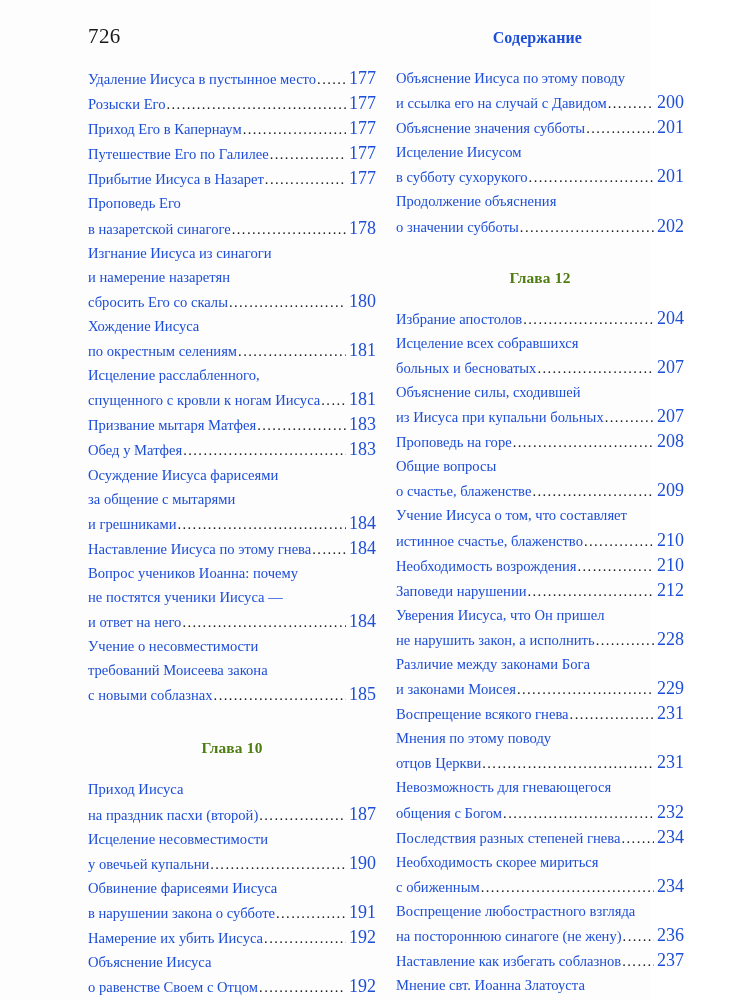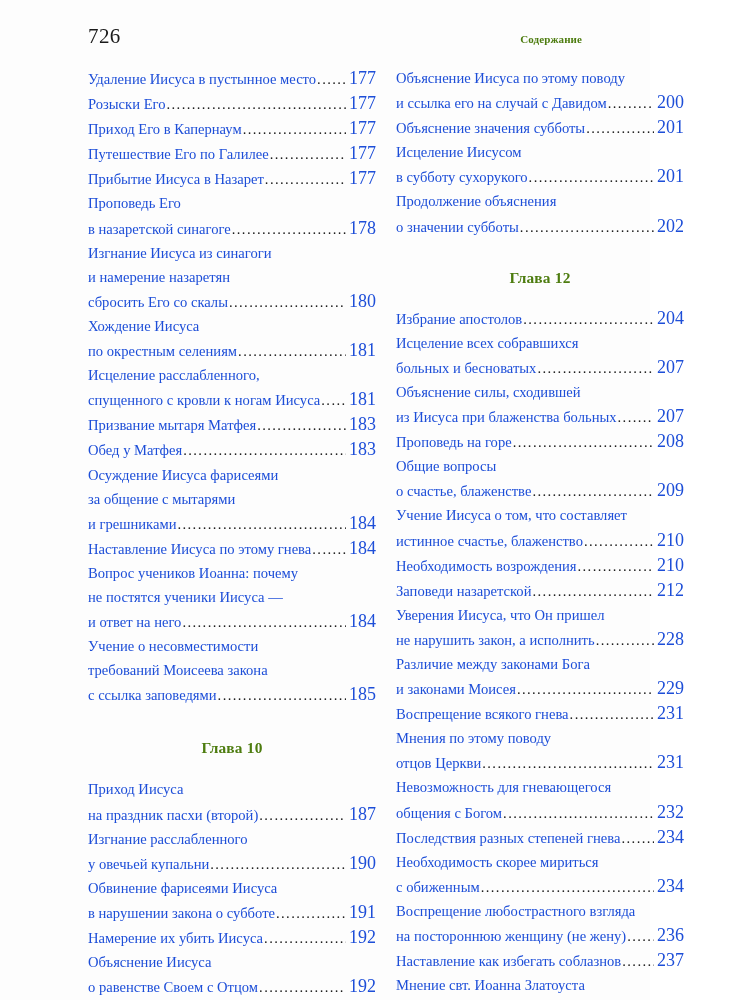--- a/index.html
+++ b/index.html
@@ -35,23 +35,23 @@
     align-items: baseline;
     justify-content: space-between;
   }
   .folio {
     font-size: 21px;
     font-weight: 400;
     letter-spacing: 0.4px;
     color: #1a1a1a;
   }
   .head-title {
-    font-size: 11px;
+    font-size: 16px;
     font-weight: 700;
-    color: #4d7c0f;
+    color: #1d4ed8;
     letter-spacing: 0.1px;
   }
 
   
   .columns {
     position: absolute;
     top: 66px;
     left: 88px;
     width: 596px;
     display: flex;
@@ -242,38 +242,38 @@
           <span class="ln last">
             <span class="txt">и ответ на него</span>
             <span class="leader"></span>
             <span class="pg">184</span>
           </span>
         </div>
         <div class="entry">
           <span class="ln">Учение о несовместимости</span>
           <span class="ln">требований Моисеева закона</span>
           <span class="ln last">
-            <span class="txt">с ссылка заповедями</span>
+            <span class="txt">с новыми соблазнах</span>
             <span class="leader"></span>
             <span class="pg">185</span>
           </span>
         </div>
         <div class="chapter-wrap">
           <div class="chapter">Глава 10</div>
         </div>
         <div class="entry">
           <span class="ln">Приход Иисуса</span>
           <span class="ln last">
             <span class="txt">на праздник пасхи (второй)</span>
             <span class="leader"></span>
             <span class="pg">187</span>
           </span>
         </div>
         <div class="entry">
-          <span class="ln">Изгнание расслабленного</span>
+          <span class="ln">Исцеление несовместимости</span>
           <span class="ln last">
             <span class="txt">у овечьей купальни</span>
             <span class="leader"></span>
             <span class="pg">190</span>
           </span>
         </div>
         <div class="entry">
           <span class="ln">Обвинение фарисеями Иисуса</span>
           <span class="ln last">
             <span class="txt">в нарушении закона о субботе</span>
@@ -344,21 +344,21 @@
           <span class="ln">Исцеление всех собравшихся</span>
           <span class="ln last">
             <span class="txt">больных и бесноватых</span>
             <span class="leader"></span>
             <span class="pg">207</span>
           </span>
         </div>
         <div class="entry">
           <span class="ln">Объяснение силы, сходившей</span>
           <span class="ln last">
-            <span class="txt">из Иисуса при блаженства больных</span>
+            <span class="txt">из Иисуса при купальни больных</span>
             <span class="leader"></span>
             <span class="pg">207</span>
           </span>
         </div>
         <div class="entry">
           <span class="ln last">
             <span class="txt">Проповедь на горе</span>
             <span class="leader"></span>
             <span class="pg">208</span>
           </span>
@@ -381,21 +381,21 @@
         </div>
         <div class="entry">
           <span class="ln last">
             <span class="txt">Необходимость возрождения</span>
             <span class="leader"></span>
             <span class="pg">210</span>
           </span>
         </div>
         <div class="entry">
           <span class="ln last">
-            <span class="txt">Заповеди назаретской</span>
+            <span class="txt">Заповеди нарушении</span>
             <span class="leader"></span>
             <span class="pg">212</span>
           </span>
         </div>
         <div class="entry">
           <span class="ln">Уверения Иисуса, что Он пришел</span>
           <span class="ln last">
             <span class="txt">не нарушить закон, а исполнить</span>
             <span class="leader"></span>
             <span class="pg">228</span>
@@ -443,21 +443,21 @@
           <span class="ln">Необходимость скорее мириться</span>
           <span class="ln last">
             <span class="txt">с обиженным</span>
             <span class="leader"></span>
             <span class="pg">234</span>
           </span>
         </div>
         <div class="entry">
           <span class="ln">Воспрещение любострастного взгляда</span>
           <span class="ln last">
-            <span class="txt">на постороннюю женщину (не жену)</span>
+            <span class="txt">на постороннюю синагоге (не жену)</span>
             <span class="leader"></span>
             <span class="pg">236</span>
           </span>
         </div>
         <div class="entry">
           <span class="ln last">
             <span class="txt">Наставление как избегать соблазнов</span>
             <span class="leader"></span>
             <span class="pg">237</span>
           </span>

